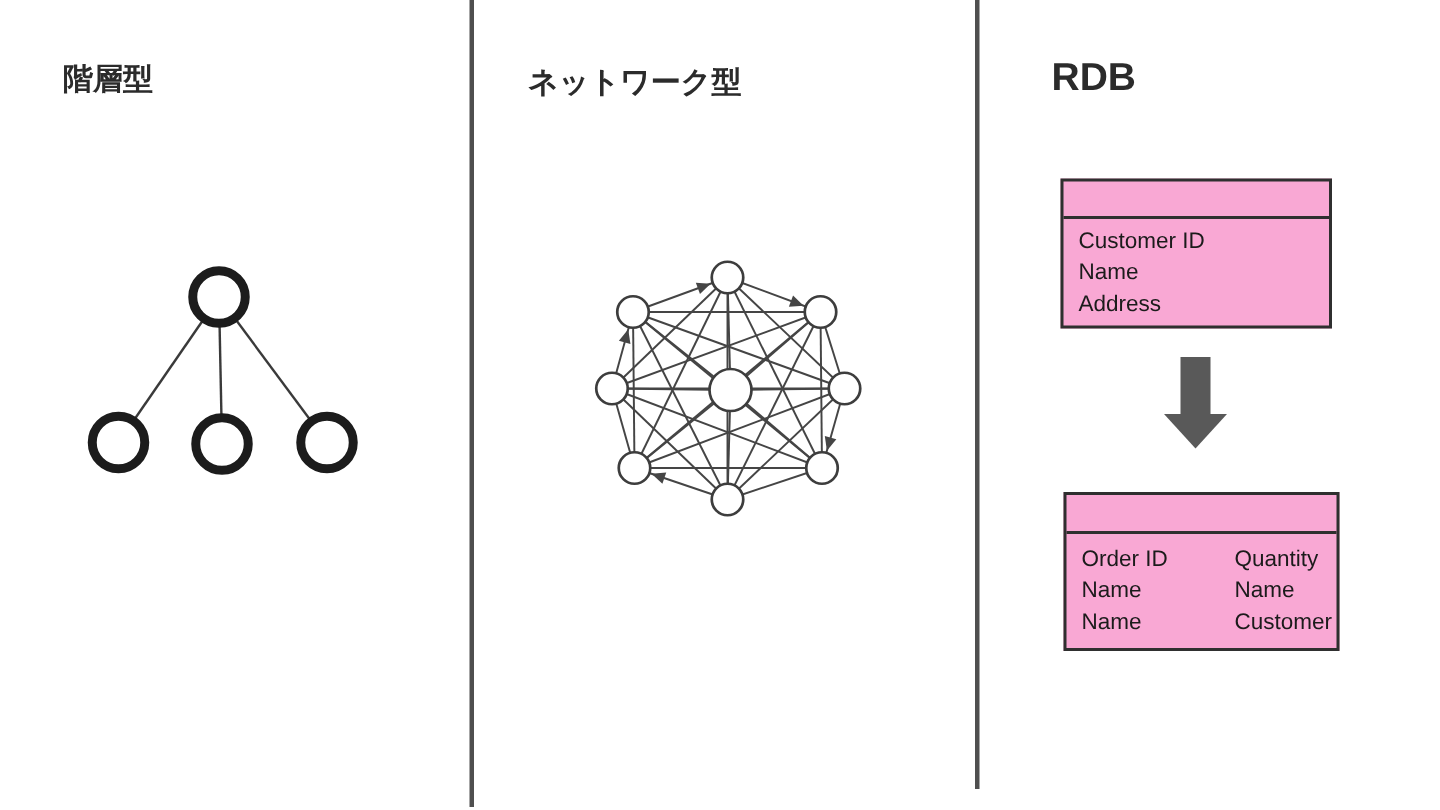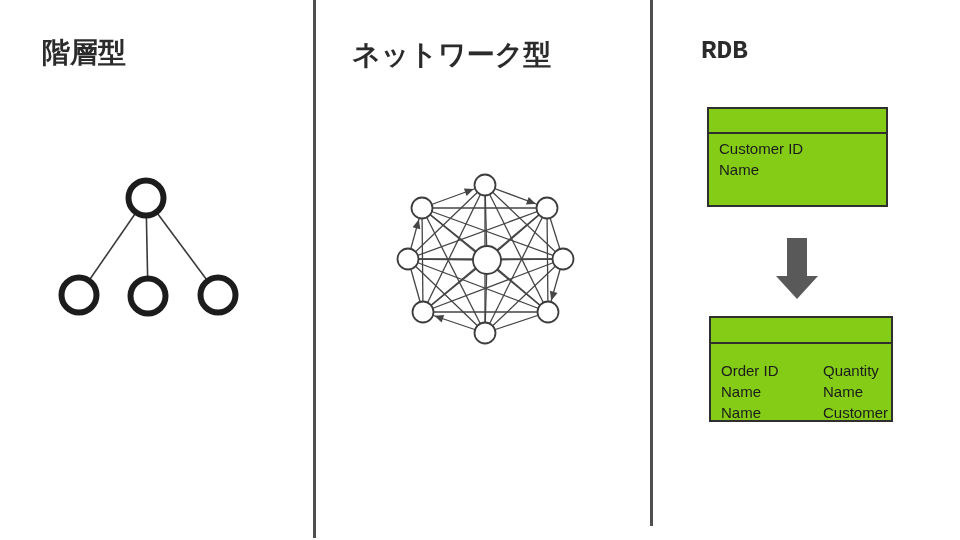--- a/index.html
+++ b/index.html
@@ -20,59 +20,60 @@
     width: 3px;
     background: #4f4f4f;
   }
   #divider-1 { left: 313px; height: 538px; }
   #divider-2 { left: 650px; height: 526px; }
 
   .panel-title {
     position: absolute;
     font-weight: bold;
     color: #2b2b2b;
-    font-size: 28px;
+    font-size: 20px;
     line-height: 28px;
     white-space: nowrap;
   }
   #title-hierarchical { left: 42px;  top: 39px; }
   #title-network      { left: 352px; top: 41px; font-family: Liberation Serif, serif; }
-  #title-rdb          { left: 701px; top: 37px; font-size: 26px; font-family: Liberation Mono, monospace; }
+  #title-rdb          { left: 701px; top: 37px; font-size: 26px; }
 
   #tree-svg {
     position: absolute;
     left: 35px;
     top: 158px;
   }
   #network-svg {
     position: absolute;
     left: 388px;
     top: 163px;
   }
 
   .db-table {
     position: absolute;
     border: 2px solid #2f2f2f;
-    background: #84cc16;
+    background: #f9a8d4;
     box-sizing: border-box;
+    margin-top: 12px;
   }
   #customer-table { left: 707px; top: 107px; width: 181px; height: 100px; }
   #order-table    { left: 709px; top: 316px; width: 184px; height: 106px; }
   .db-table-header {
     height: 23px;
     border-bottom: 2px solid #2f2f2f;
   }
   #order-table .db-table-header { height: 24px; }
   .db-table-body {
     padding: 4px 0 0 10px;
     font-size: 15px;
     line-height: 21px;
     color: #1b1b1b;
   }
-  #order-table .db-table-body { padding-top: 16px; }
+  #order-table .db-table-body { padding-top: 6px; }
   .db-row { display: flex; }
   .db-cell-left { width: 102px; }
 
   #block-arrow {
     position: absolute;
     left: 776px;
     top: 238px;
     width: 42px;
     height: 61px;
   }
@@ -166,20 +167,21 @@
     <polygon points="30.823396218625962,56.57191377500542 32.29824797426391,66.30971703338416 24.583638790926962,64.1919811791348" fill="#454545"></polygon>
     <polygon points="163.26786958959218,137.4535274501076 161.86994759848886,127.70438317449091 169.5675959650838,129.8829629008857" fill="#454545"></polygon>
     <polygon points="46.365734907533756,152.84968440416466 56.17326422290563,151.9483694047769 53.60680795346252,159.5255260097994" fill="#454545"></polygon>
   </svg>
 
 <div class="db-table" id="customer-table">
   <div class="db-table-header"></div>
   <div class="db-table-body">
     <div>Customer ID</div>
     <div>Name</div>
+    <div>Address</div>
   </div>
 </div>
 
 <div id="block-arrow">
   <div class="shaft" style="background: rgb(89, 89, 89);"></div>
   <div class="head" style="border-top-color: rgb(89, 89, 89);"></div>
 </div>
 
 <div class="db-table" id="order-table">
   <div class="db-table-header"></div>

